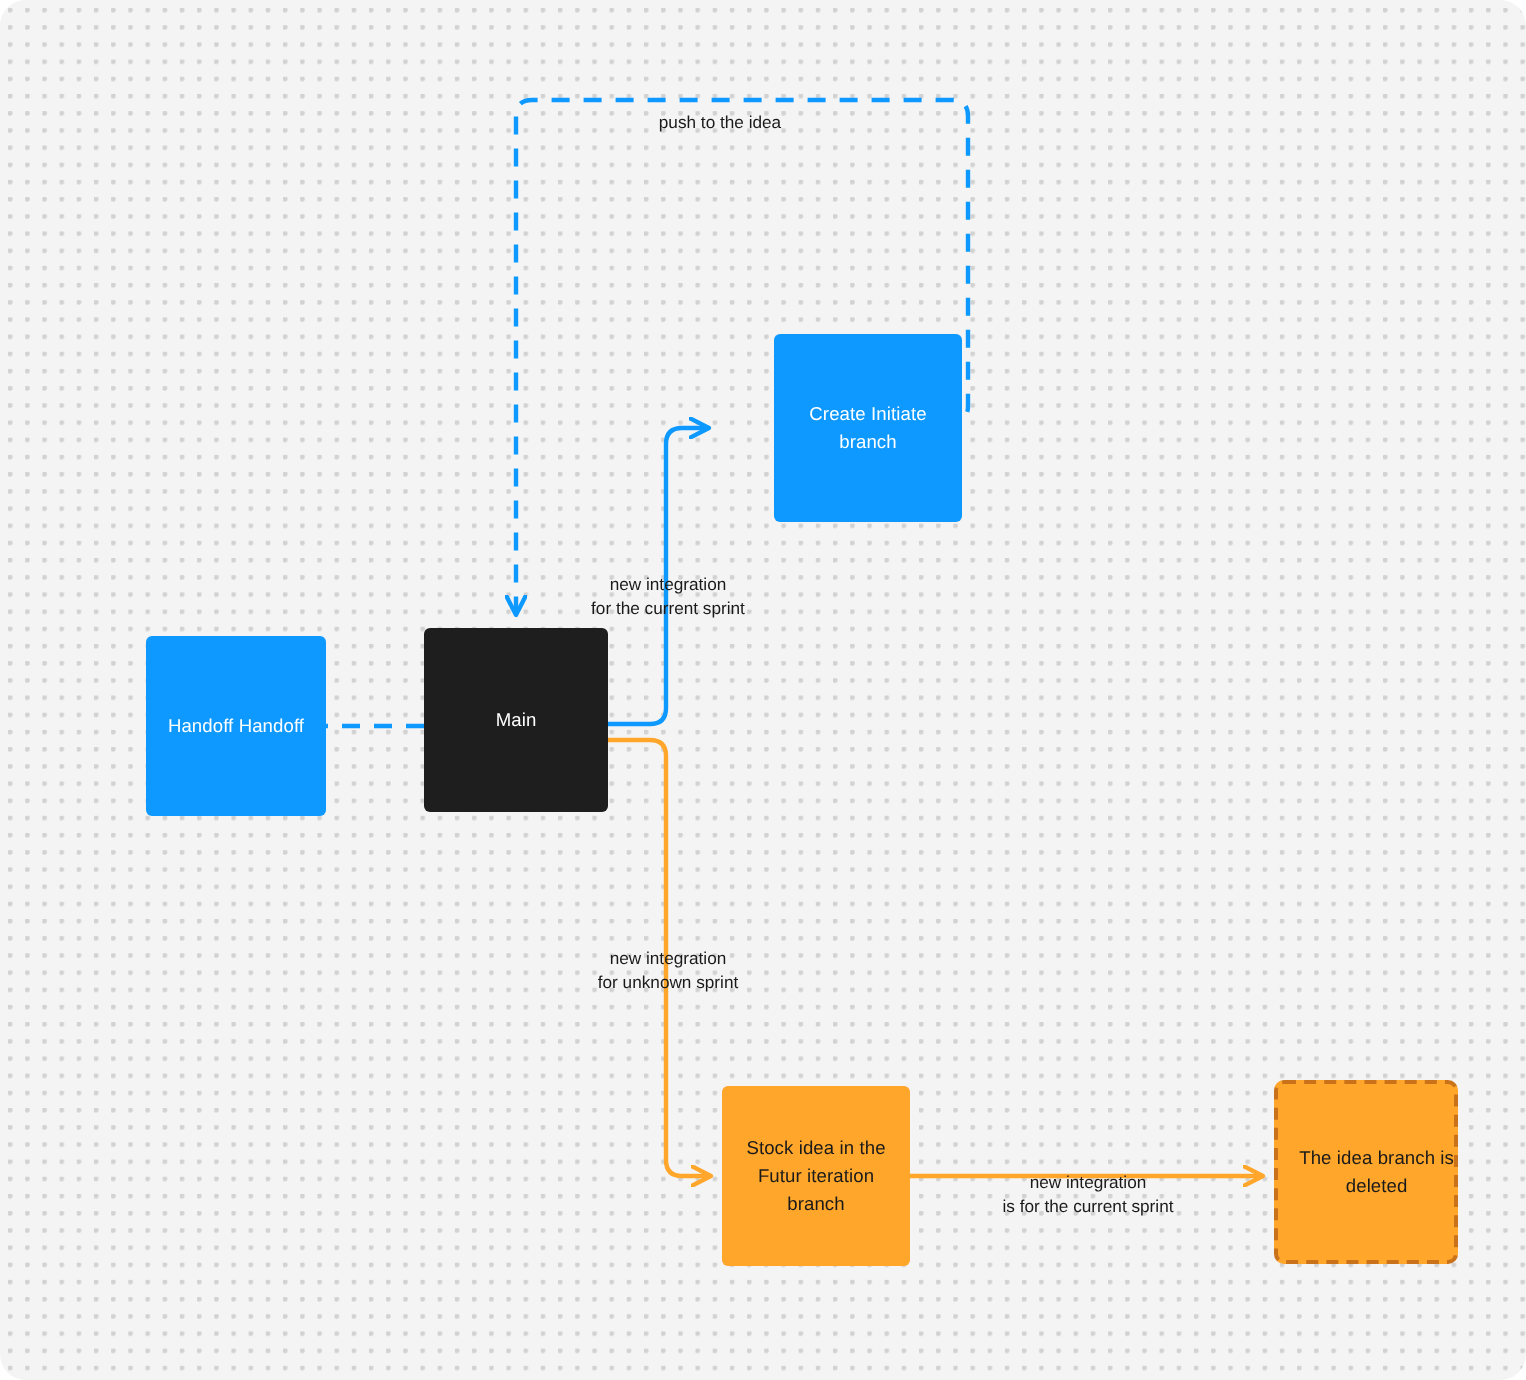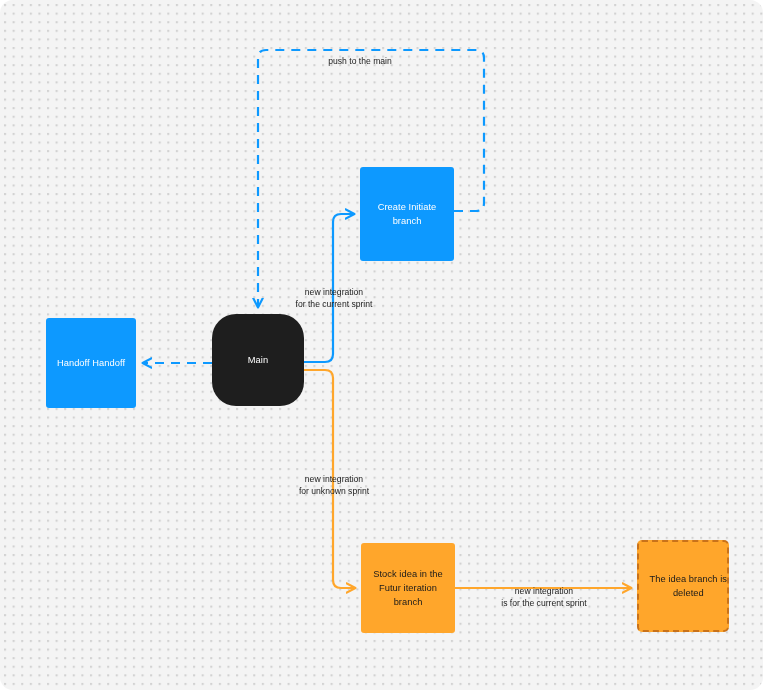--- a/index.html
+++ b/index.html
@@ -53,20 +53,21 @@
     user-select: none;
   }
 
   .node-main {
     background: #1e1e1e;
     color: #ffffff;
   }
   .node-blue {
     background: #0d99ff;
     color: #ffffff;
+    margin-left: 27px;
   }
   .node-orange {
     background: #ffa62b;
     color: #1a1a1a;
   }
   .node-orange-dashed {
     background: #ffa62b;
     color: #1a1a1a;
     border: 2px dashed #c9721a;
     border-radius: 5px;
@@ -120,42 +121,42 @@
 
     <g>
       <path d="M 455 588 L 631 588" fill="none" stroke="#ffa62b" stroke-width="2.2" stroke-linecap="round" marker-end="url(#arrow-orange)"></path>
     </g>
   </svg>
 
   <div class="node node-blue" style="left:46px; top:318px; width:90px; height:90px;">
     <span>Handoff Handoff</span>
   </div>
 
-  <div class="node node-main" style="left:212px; top:314px; width:92px; height:92px;border-radius:24px;">
+  <div class="node node-main" style="left:212px; top:314px; width:92px; height:92px;">
     <span>Main</span>
   </div>
 
   <div class="node node-blue" style="left:360px; top:167px; width:94px; height:94px;">
     <span>Create Initiate
 branch</span>
   </div>
 
   <div class="node node-orange" style="left:361px; top:543px; width:94px; height:90px;">
     <span>Stock idea in the
 Futur iteration
 branch</span>
   </div>
 
   <div class="node node-orange-dashed" style="left:637px; top:540px; width:92px; height:92px;">
     <span>The idea branch is
 deleted</span>
   </div>
 
   <div class="edge-label" style="left:268px; top:43px; width:184px;">
-    <span>push to the main</span>
+    <span>push to the idea</span>
   </div>
 
   <div class="edge-label" style="left:273px; top:274px; width:122px;">
     <span>new integration
 for the current sprint</span>
   </div>
 
   <div class="edge-label" style="left:273px; top:461px; width:122px;">
     <span>new integration
 for unknown sprint</span>

